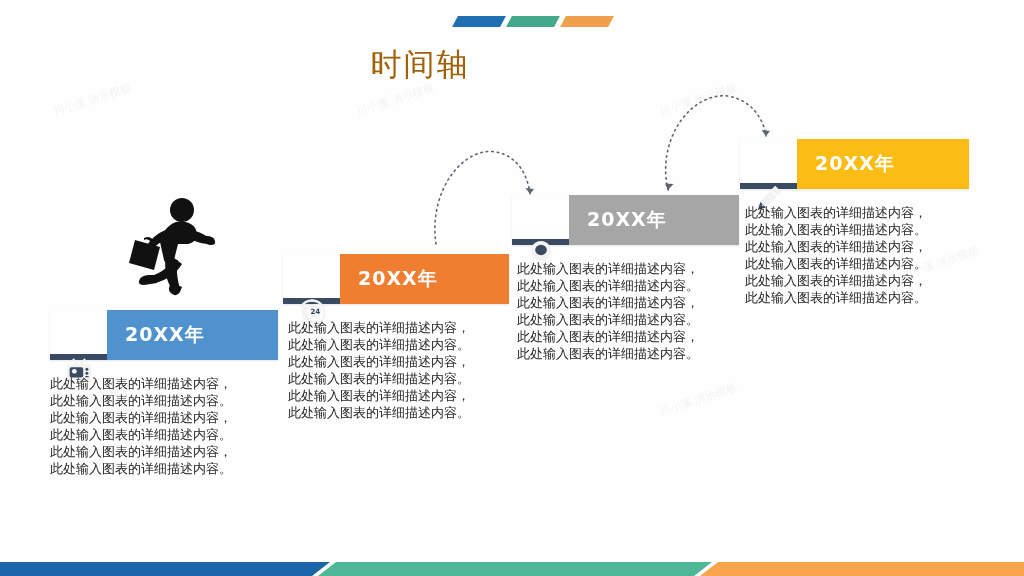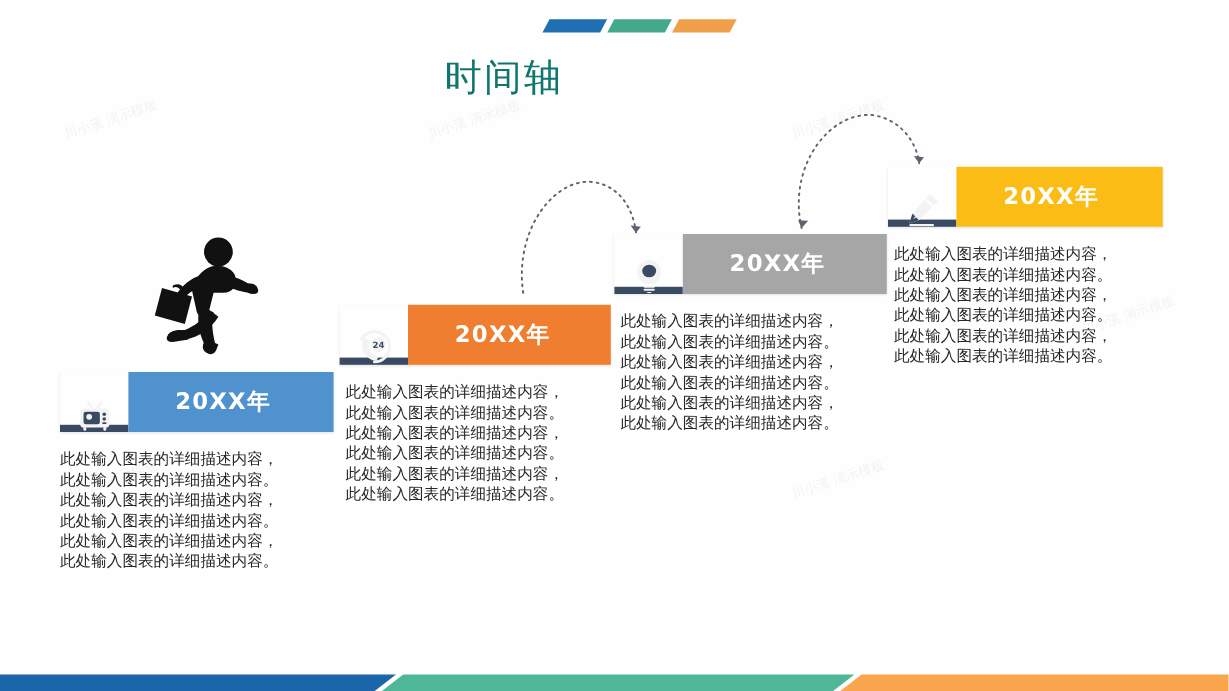--- a/index.html
+++ b/index.html
@@ -22,43 +22,43 @@
     transform:skewX(-28deg);
   }
 
   
   .title {
     position:absolute;
     top:44px; left:0; width:840px;
     text-align:center;
     font-size:31px;
     letter-spacing:2px;
-    color:#0f766e;
+    color:#a16207;
     font-family:Liberation Serif, serif;
     font-weight:400;
   }
 
   
   .step { position:absolute; }
   .bar {
     display:flex;
     align-items:stretch;
     height:50px;
     box-shadow:0 1px 2px rgba(0,0,0,.10);
   }
   .icon-box {
     width:57px; flex:0 0 57px;
     background:#3a4a63;
-    display:flex; align-items:flex-end; justify-content:center;margin-top:44px;
+    display:flex; align-items:flex-start; justify-content:center;margin-top:44px;
   }
   .icon-box svg { display:block; }
   .bar-label {
     flex:1;
     display:flex; align-items:center;
-    padding-left:39px;
+    padding-left:18px;
     font-size:19px;
     font-weight:bold;
     letter-spacing:1px;
     color:#ffffff;
     font-family:"DejaVu Sans", sans-serif;
   }
   .desc {
     margin-top:15px;
     padding-left:2px;
     font-size:13px;

